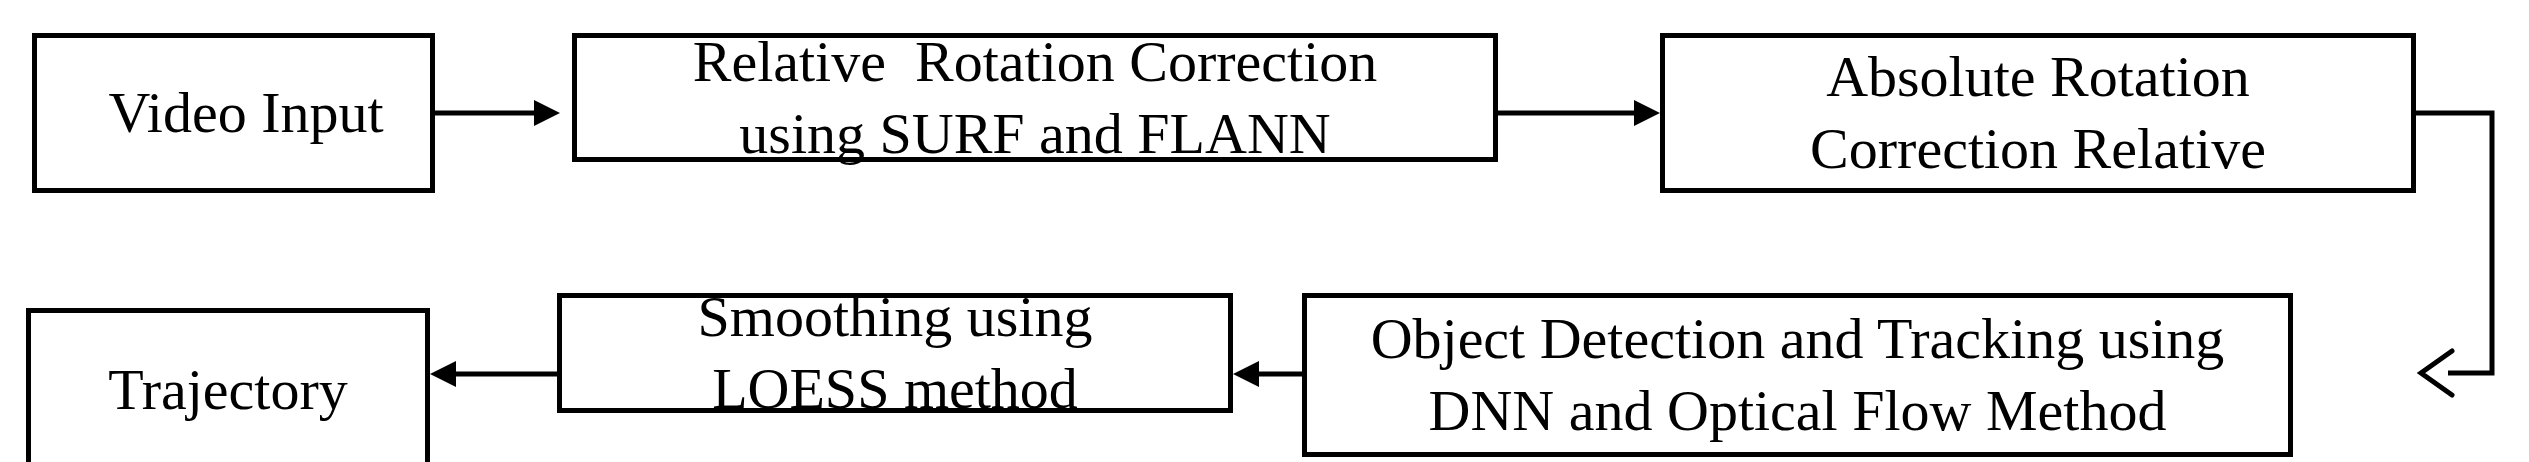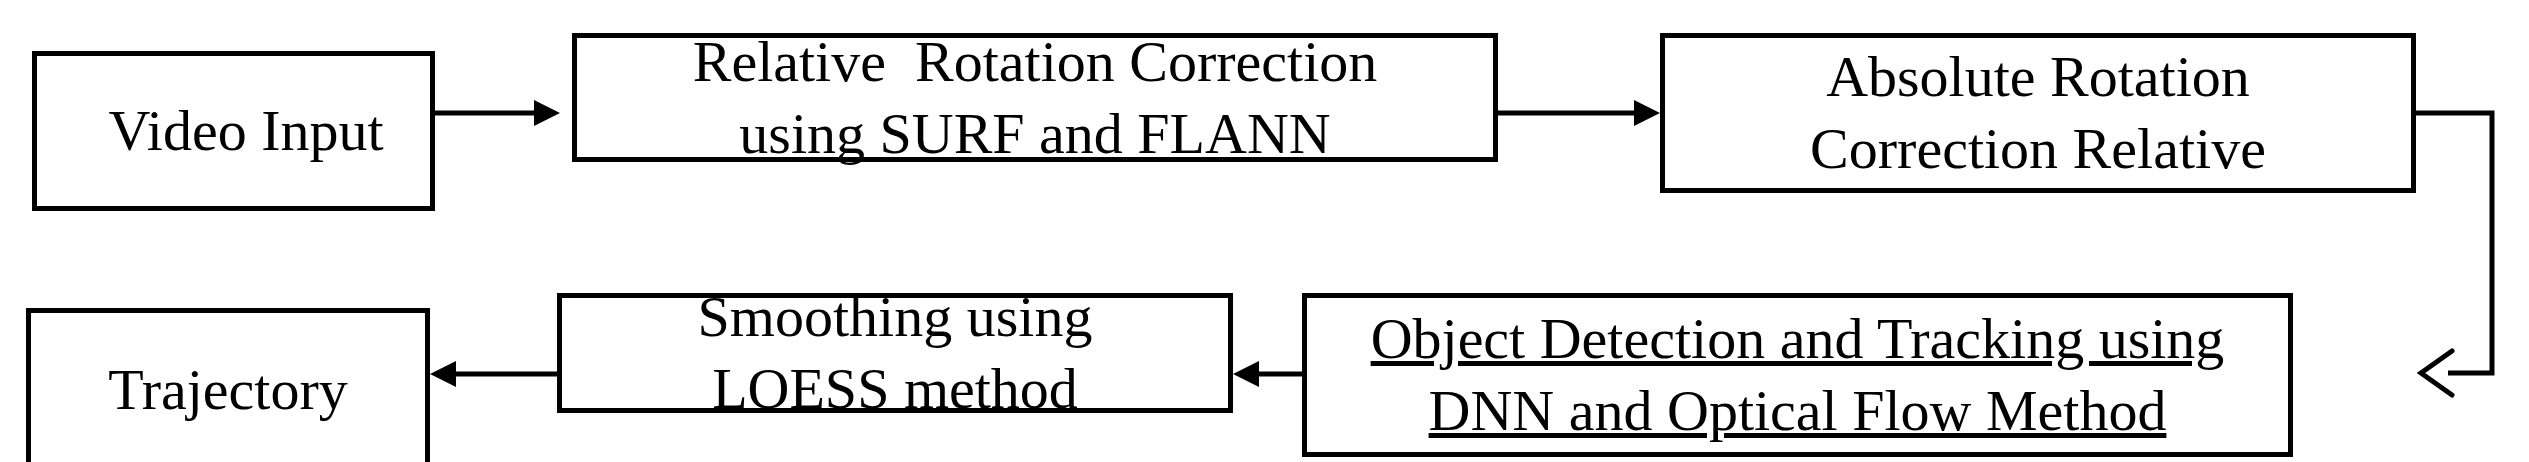--- a/index.html
+++ b/index.html
@@ -50,24 +50,24 @@
     stroke: none;
   }
   svg.edges path.openhead {
     stroke: #000000;
     stroke-width: 5;
     fill: none;
     stroke-linecap: round;
     stroke-linejoin: miter;
   }
   
-  #n-video            { left: 32px;   top: 51px;  width: 403px;  height: 160px; padding-left: 25px; }
+  #n-video            { left: 32px;   top: 33px;  width: 403px;  height: 160px; padding-left: 25px; }
   #n-relative         { left: 572px;  top: 33px;  width: 926px;  height: 129px; }
   #n-absolute         { left: 1660px; top: 33px;  width: 756px;  height: 160px; }
-  #n-object-detection { left: 1302px; top: 293px; width: 991px; height: 164px; text-decoration: underline; }
+  #n-object-detection { left: 1302px; top: 293px; width: 991px; height: 164px; }
   #n-smoothing        { left: 557px;  top: 293px; width: 676px;  height: 120px; }
   #n-trajectory       { left: 26px;   top: 308px; width: 404px;  height: 164px; }
 </style>
 </head>
 <body>
 
 <div class="canvas">
 
   <svg class="edges" width="2529" height="462" viewBox="0 0 2529 462" aria-hidden="true">
 

